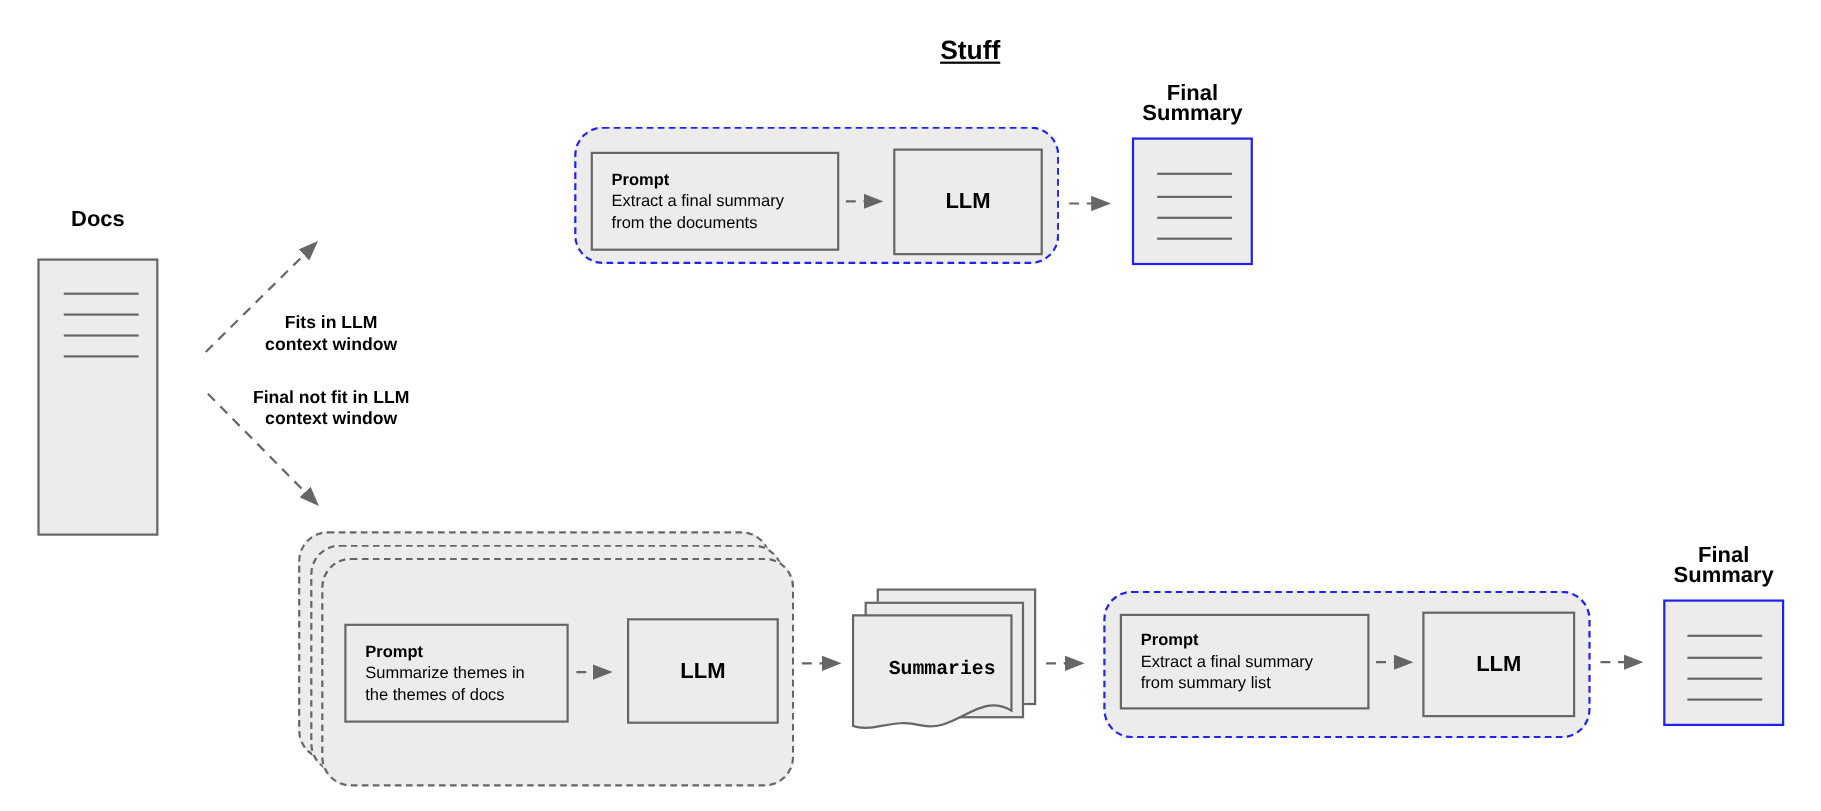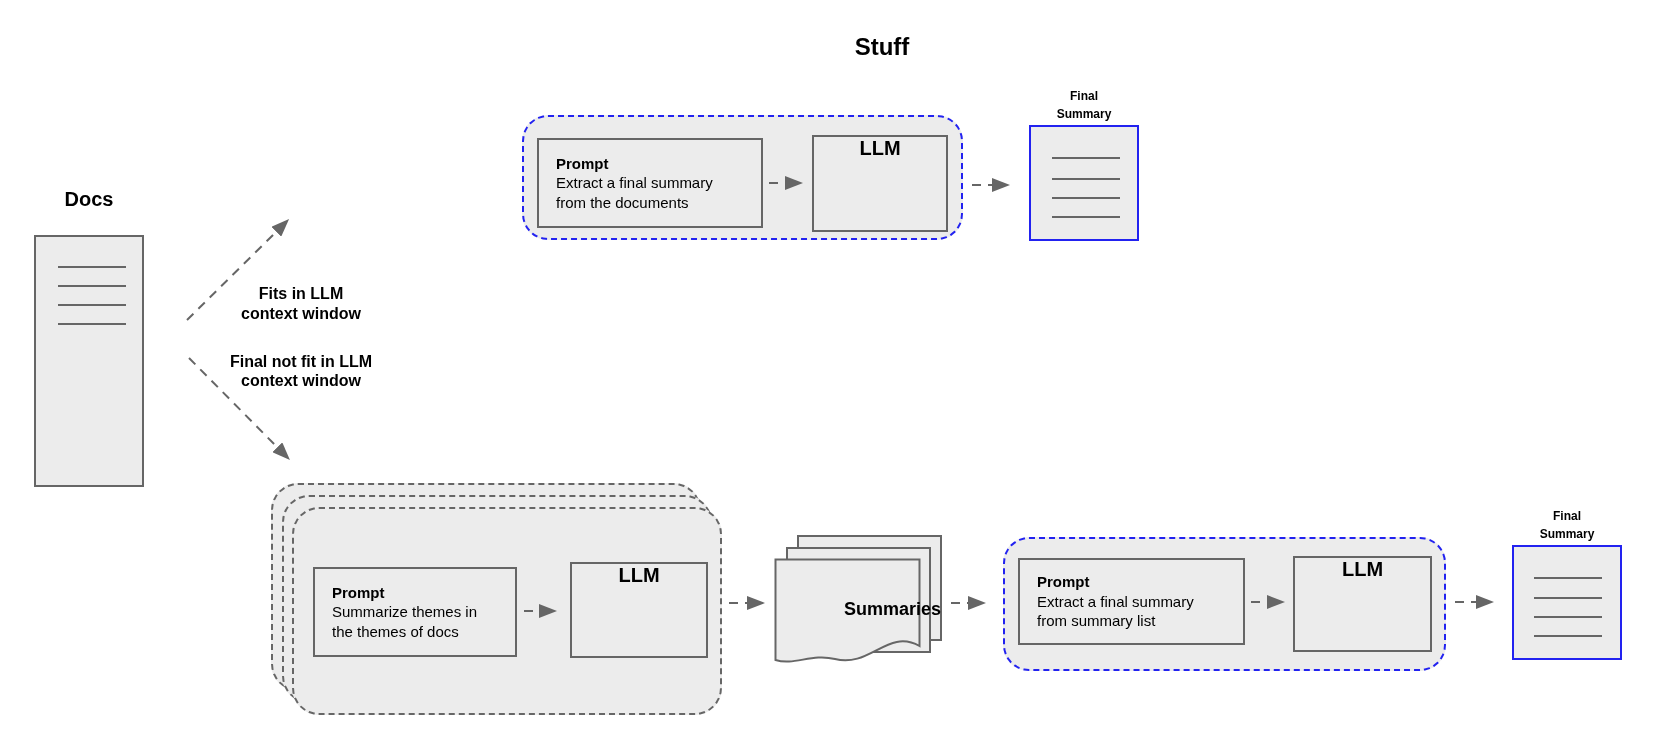--- a/index.html
+++ b/index.html
@@ -28,42 +28,43 @@
     background:var(--fill);
     border:2px dashed var(--blue);
     border-radius:26px;
   }
   .gray-container{
     background:var(--fill);
     border:2px dashed var(--stroke);
     border-radius:27px;
   }
   .llm-box{
-    display:flex;justify-content:center;
+    display:flex;align-items:center;justify-content:center;
     font-weight:bold;font-size:20px;
   }
   .prompt-box{
     display:flex;flex-direction:column;justify-content:center;
     padding-left:17px;padding-right:18px;
     font-size:15px;line-height:19.5px;
   }
   .prompt-heading{font-weight:bold;}
 
   
   .section-title{
     font-weight:bold;font-size:24px;text-align:center;
+    text-decoration:underline;
   }
   .side-label{
     font-weight:bold;font-size:16px;line-height:20px;text-align:center;
   }
   .entity-label{
     font-weight:bold;font-size:20px;text-align:center;
   }
   .final-label{
-    font-weight:bold;font-size:12px;line-height:18px;text-align:center;margin-top:11px;
+    font-weight:bold;font-size:20px;line-height:18px;text-align:center;
   }
 
   
   .doc-line{
     position:absolute;height:2px;background:var(--stroke);
   }
 
   
   .page{
     background:var(--fill);
@@ -141,21 +142,21 @@
 
   <div class="abs node llm-box" style="left:570px;top:562px;width:138px;height:96px;">
     <span>LLM</span>
   </div>
 
   <div class="abs page" style="left:797px;top:535px;width:145px;height:106px;"></div>
   <div class="abs page" style="left:786px;top:547px;width:145px;height:106px;"></div>
   <svg class="doc-front-svg" style="left:774px;top:558px;" width="147" height="110" viewBox="0 0 147 110">
     <path class="docpath" d="M1.5,1.5 L145.5,1.5 L145.5,88 C114,70 96,110 61,101 C38,95 20,108 1.5,102 Z"></path>
   </svg>
-  <div class="abs summaries-label" style="left:811px;top:559px;width:163px;height:100px;">Summaries</div>
+  <div class="abs summaries-label" style="left:775px;top:559px;width:163px;height:100px;font-family:Liberation Mono, monospace;">Summaries</div>
 
   <div class="abs blue-container" style="left:1003px;top:537px;width:443px;height:134px;"></div>
 
   <div class="abs node prompt-box" style="left:1018px;top:558px;width:227px;height:87px;">
     <div class="prompt-heading">Prompt</div>
     <div>Extract a final summary</div>
     <div>from summary list</div>
   </div>
 
   <div class="abs node llm-box" style="left:1293px;top:556px;width:139px;height:96px;">

